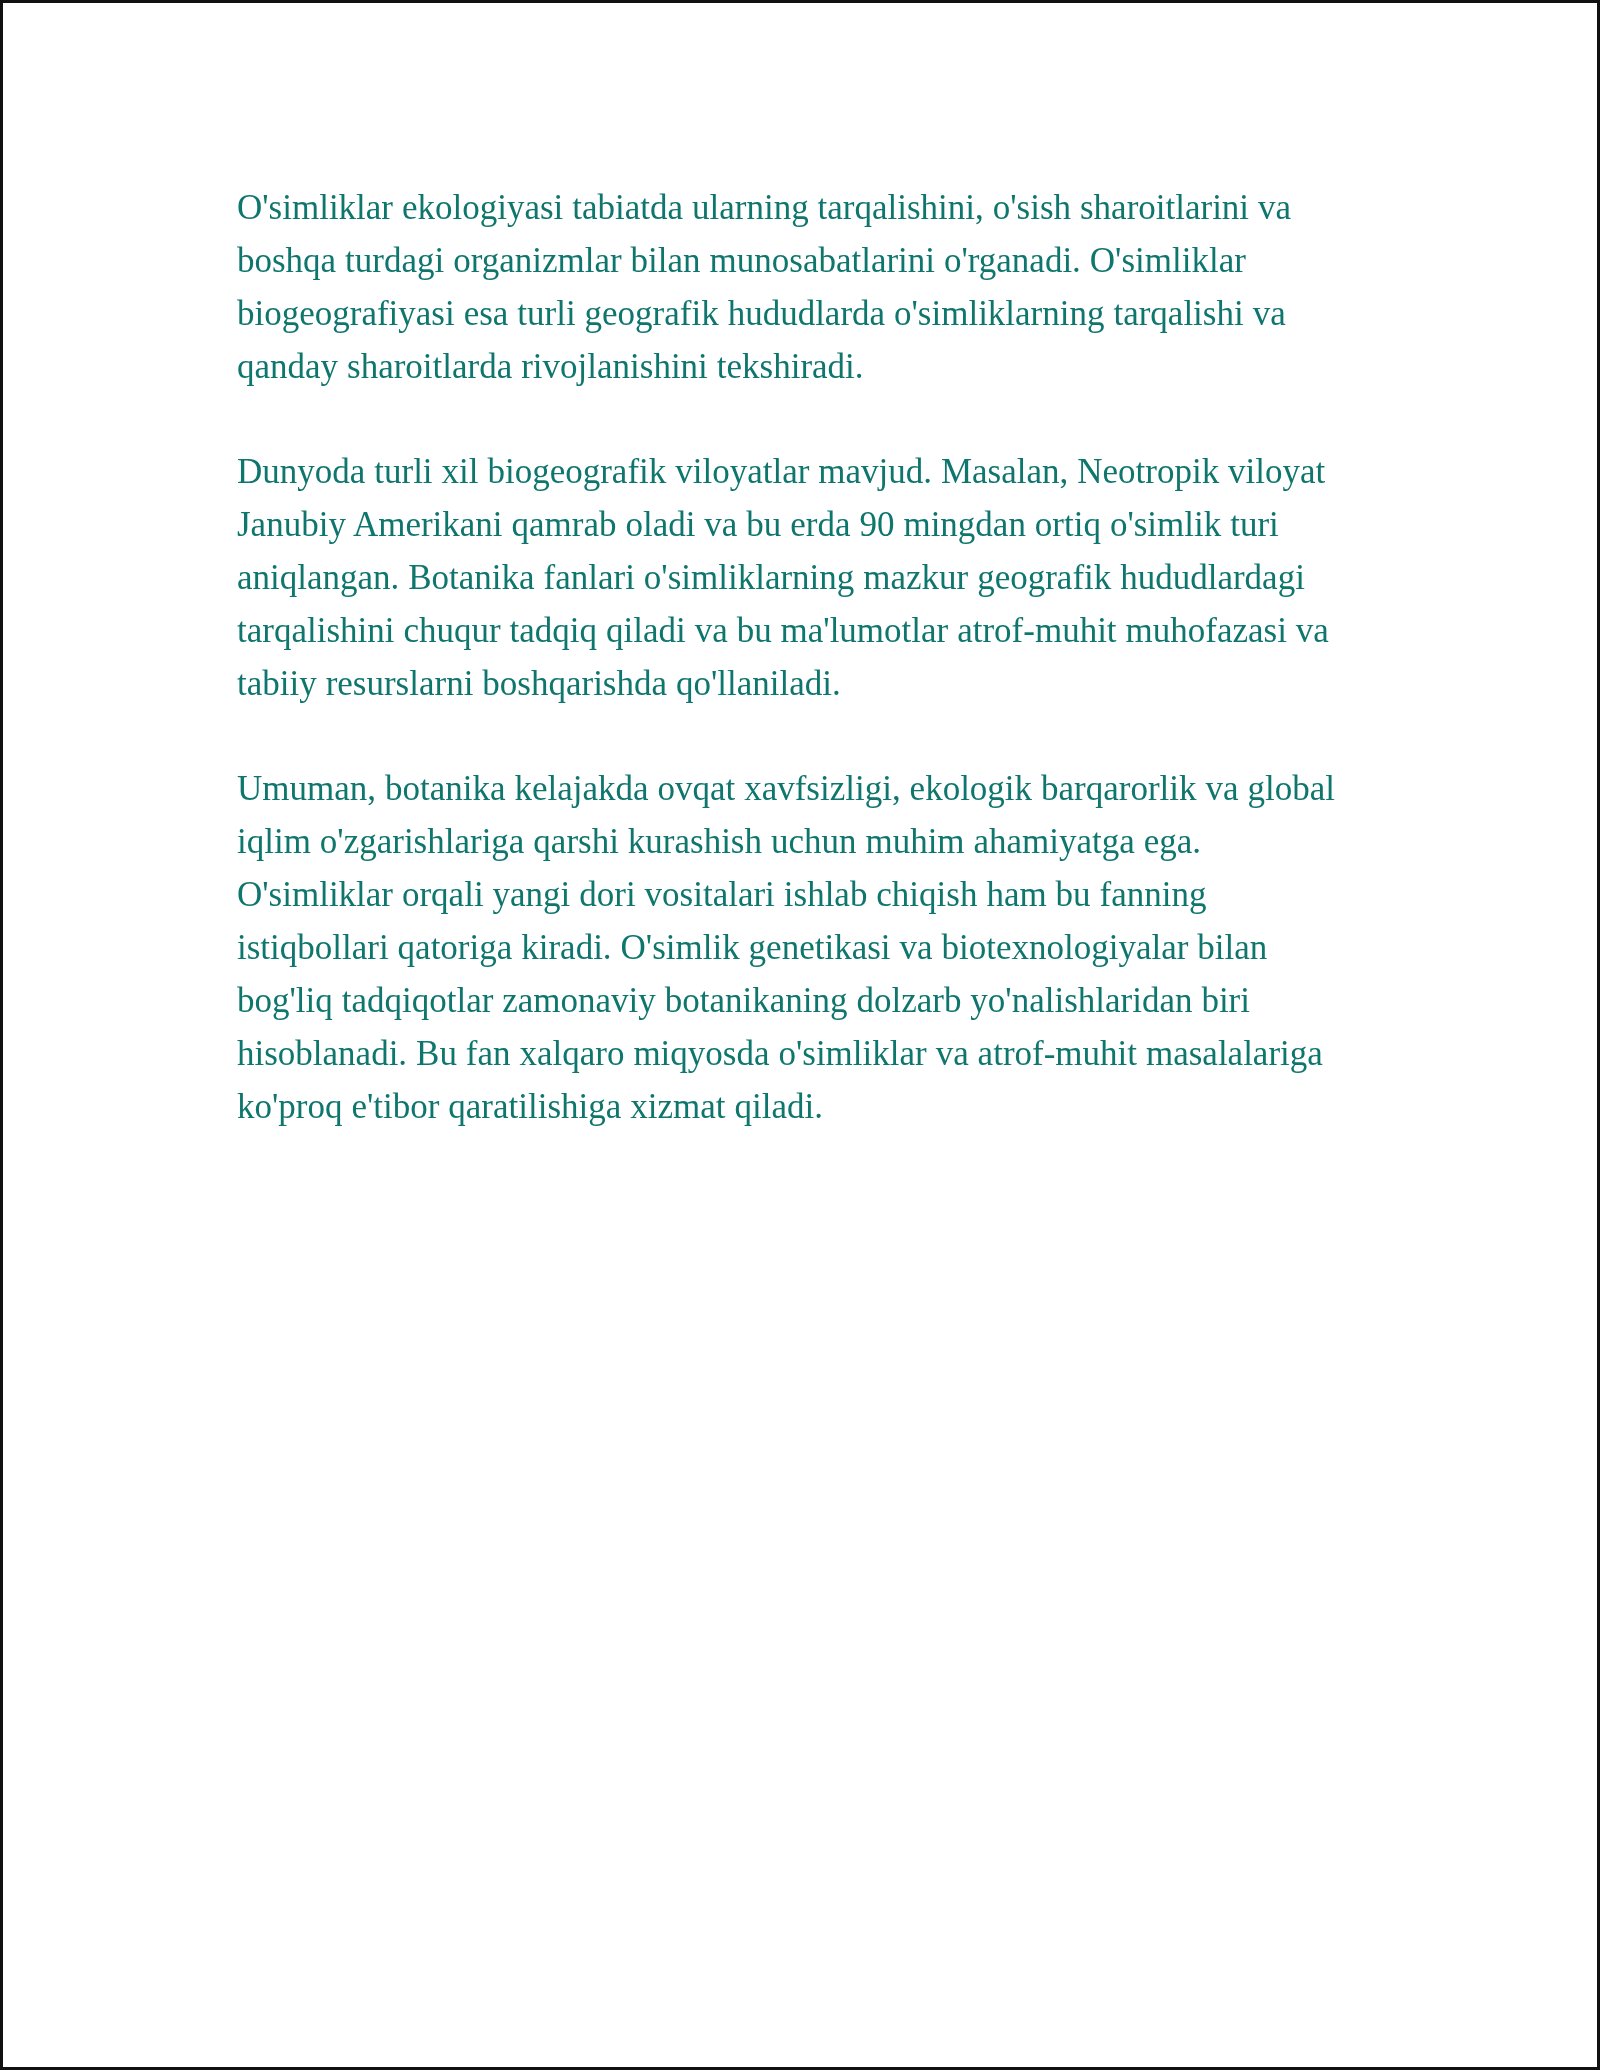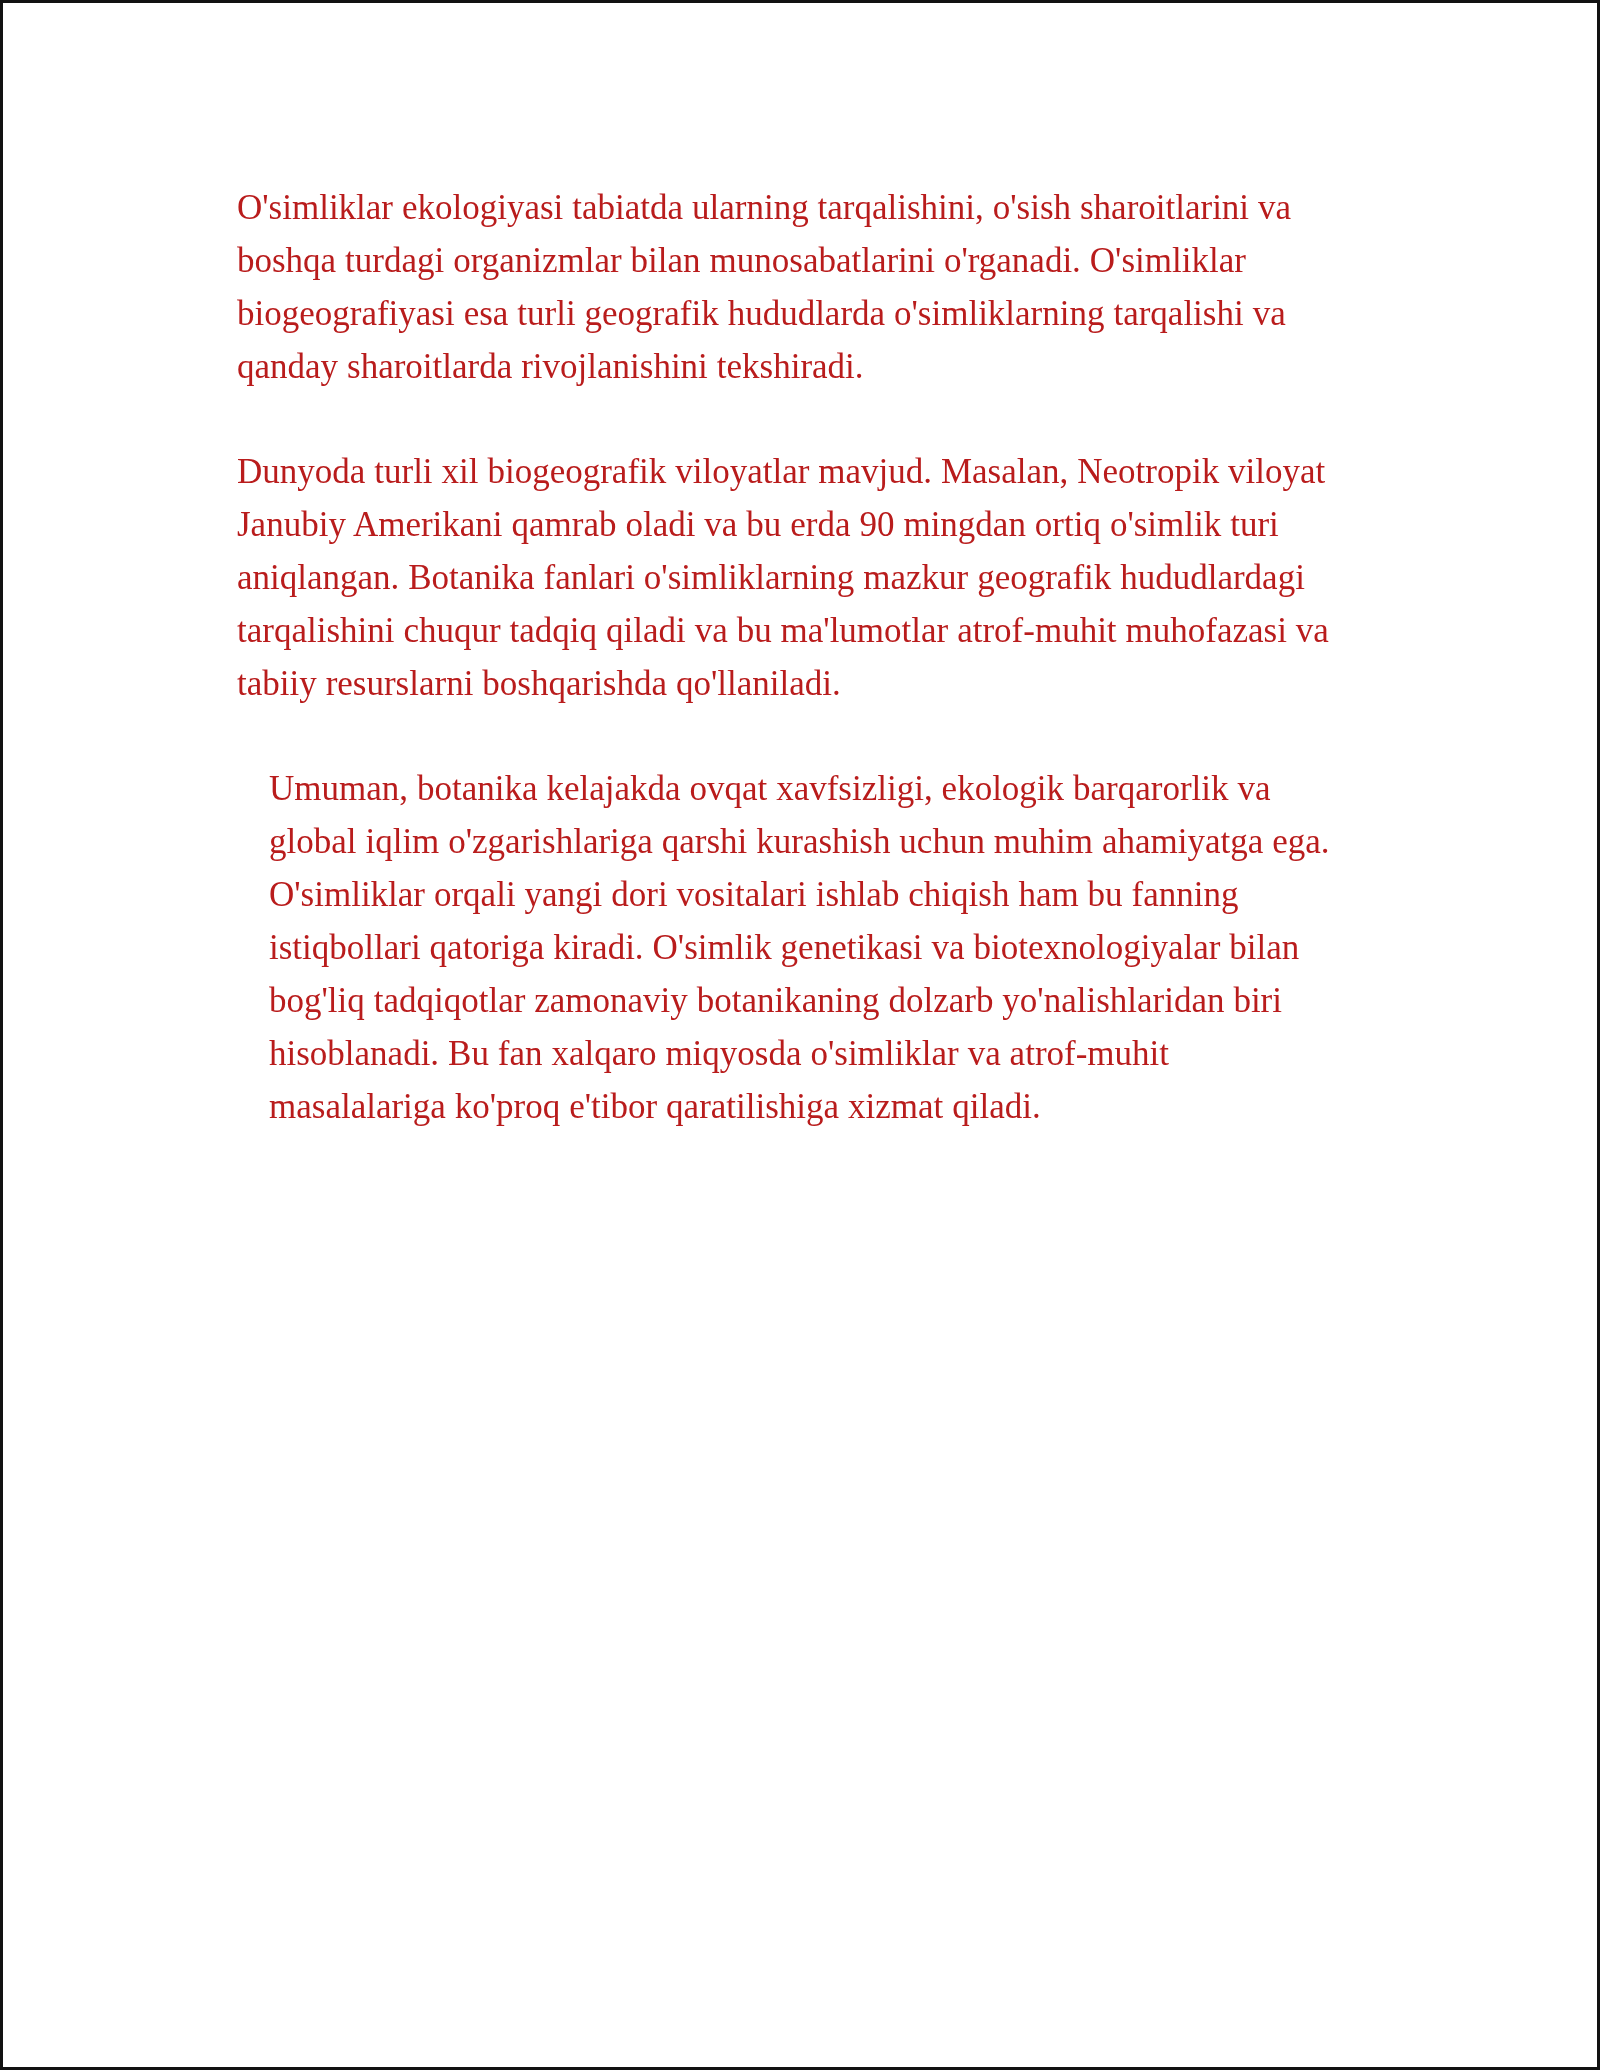--- a/index.html
+++ b/index.html
@@ -46,29 +46,28 @@
     left: 234px;
     top: 178px;
     width: 1110px;
   }
 
   .doc-paragraph {
     margin: 0 0 52px 0;
     font-family: "Liberation Serif", "DejaVu Serif", serif;
     font-size: 35px;
     line-height: 53px;
-    color: #b91c1c;
+    color: #0f766e;
     text-align: left;
     word-spacing: 0.2px;
     -webkit-font-smoothing: antialiased;
   }
 
   .doc-paragraph:last-child {
     margin-bottom: 0;
-    margin-left: 32px;
   }
 </style>
 </head>
 <body>
 
 <div class="page-frame">
   <div class="page-inner-rule"></div>
 
   <div class="page-body">
     <div class="text-column">

